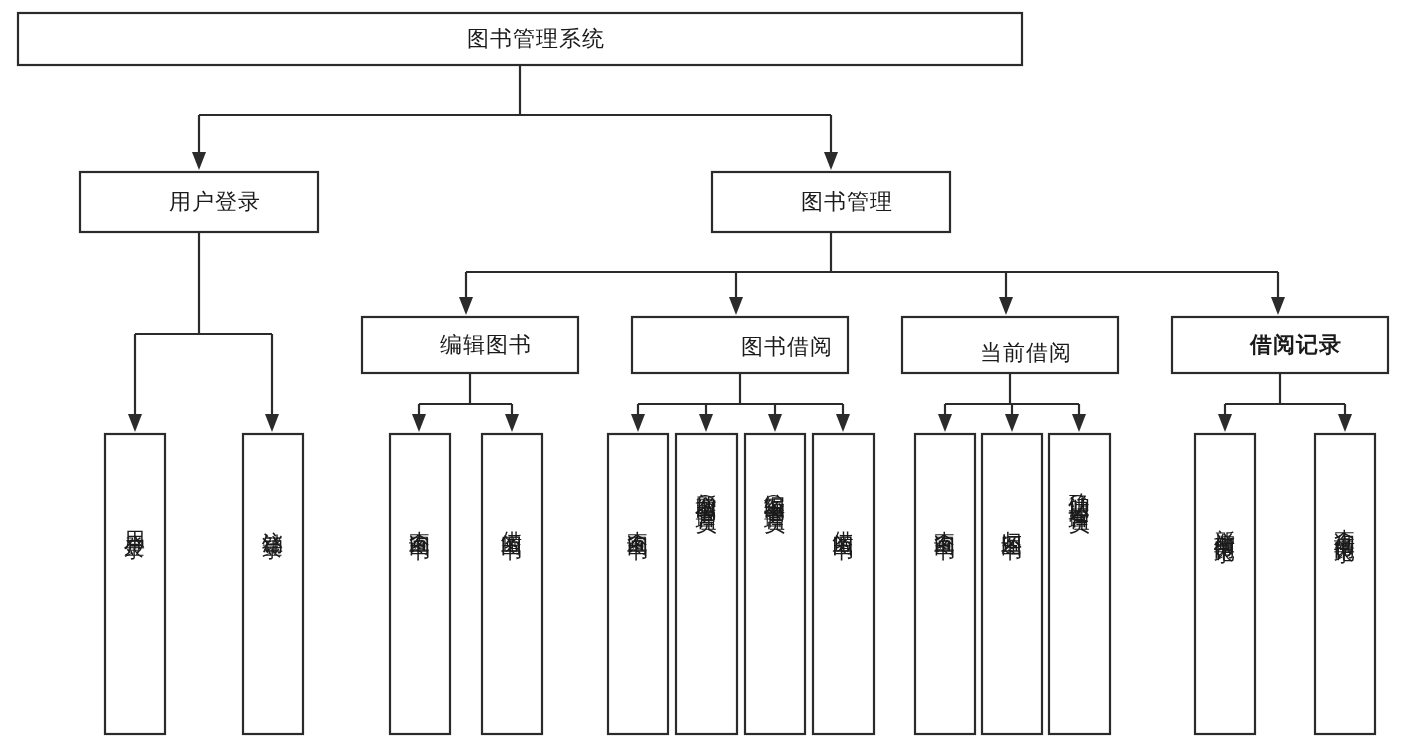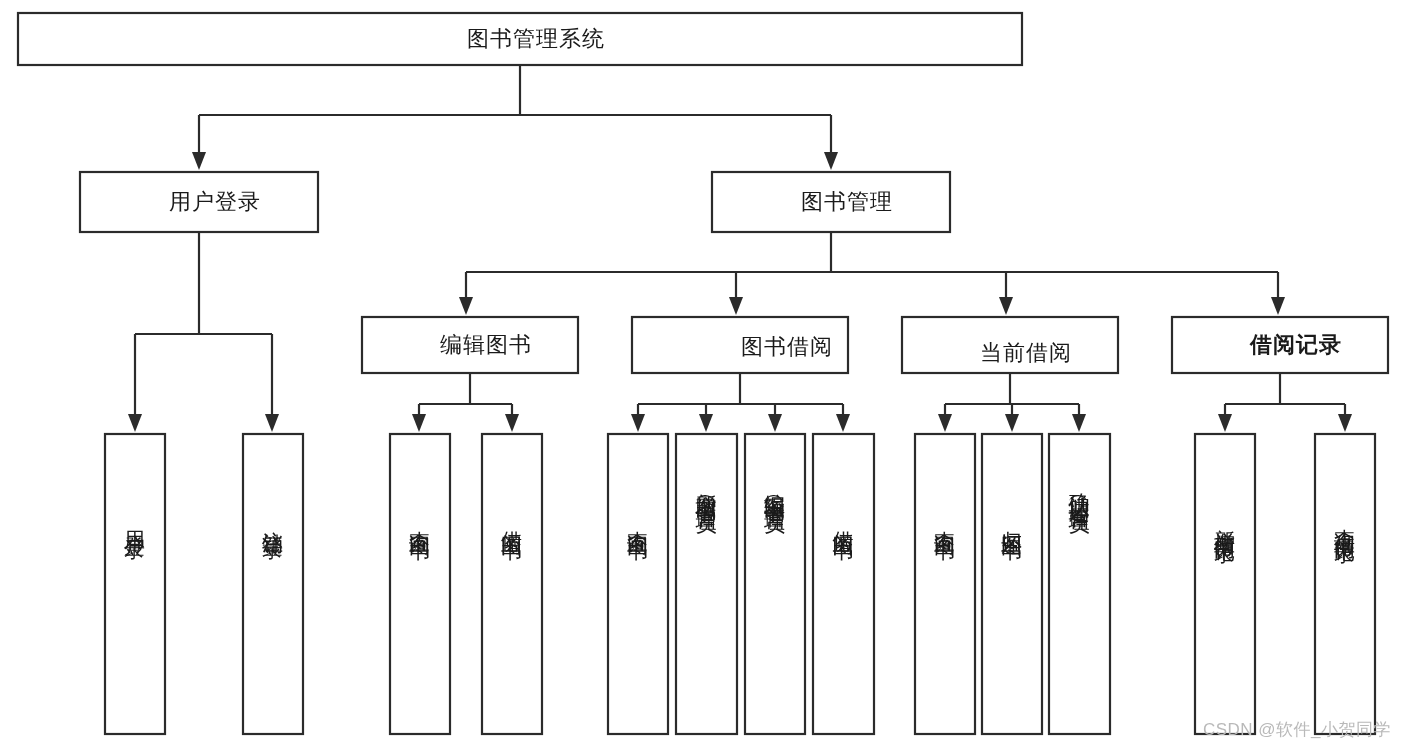--- a/index.html
+++ b/index.html
@@ -225,15 +225,14 @@
         <span class="vlabel-text">确认归还（管理员）</span>
       </div>
       <div class="vlabel-wrap" style="left: 1195px; top: 434px; width: 60px; height: 300px; padding-top: 78px; box-sizing: border-box;">
         <span class="vlabel-text">新增借阅记录</span>
       </div>
       <div class="vlabel-wrap" style="left: 1315px; top: 434px; width: 60px; height: 300px; padding-top: 78px; box-sizing: border-box;">
         <span class="vlabel-text">查询借阅记录</span>
       </div>
     </div>
 
-  <div id="watermark">CSDN @软件_小贺同学</div>
 
 </div>
 
 </body></html>

